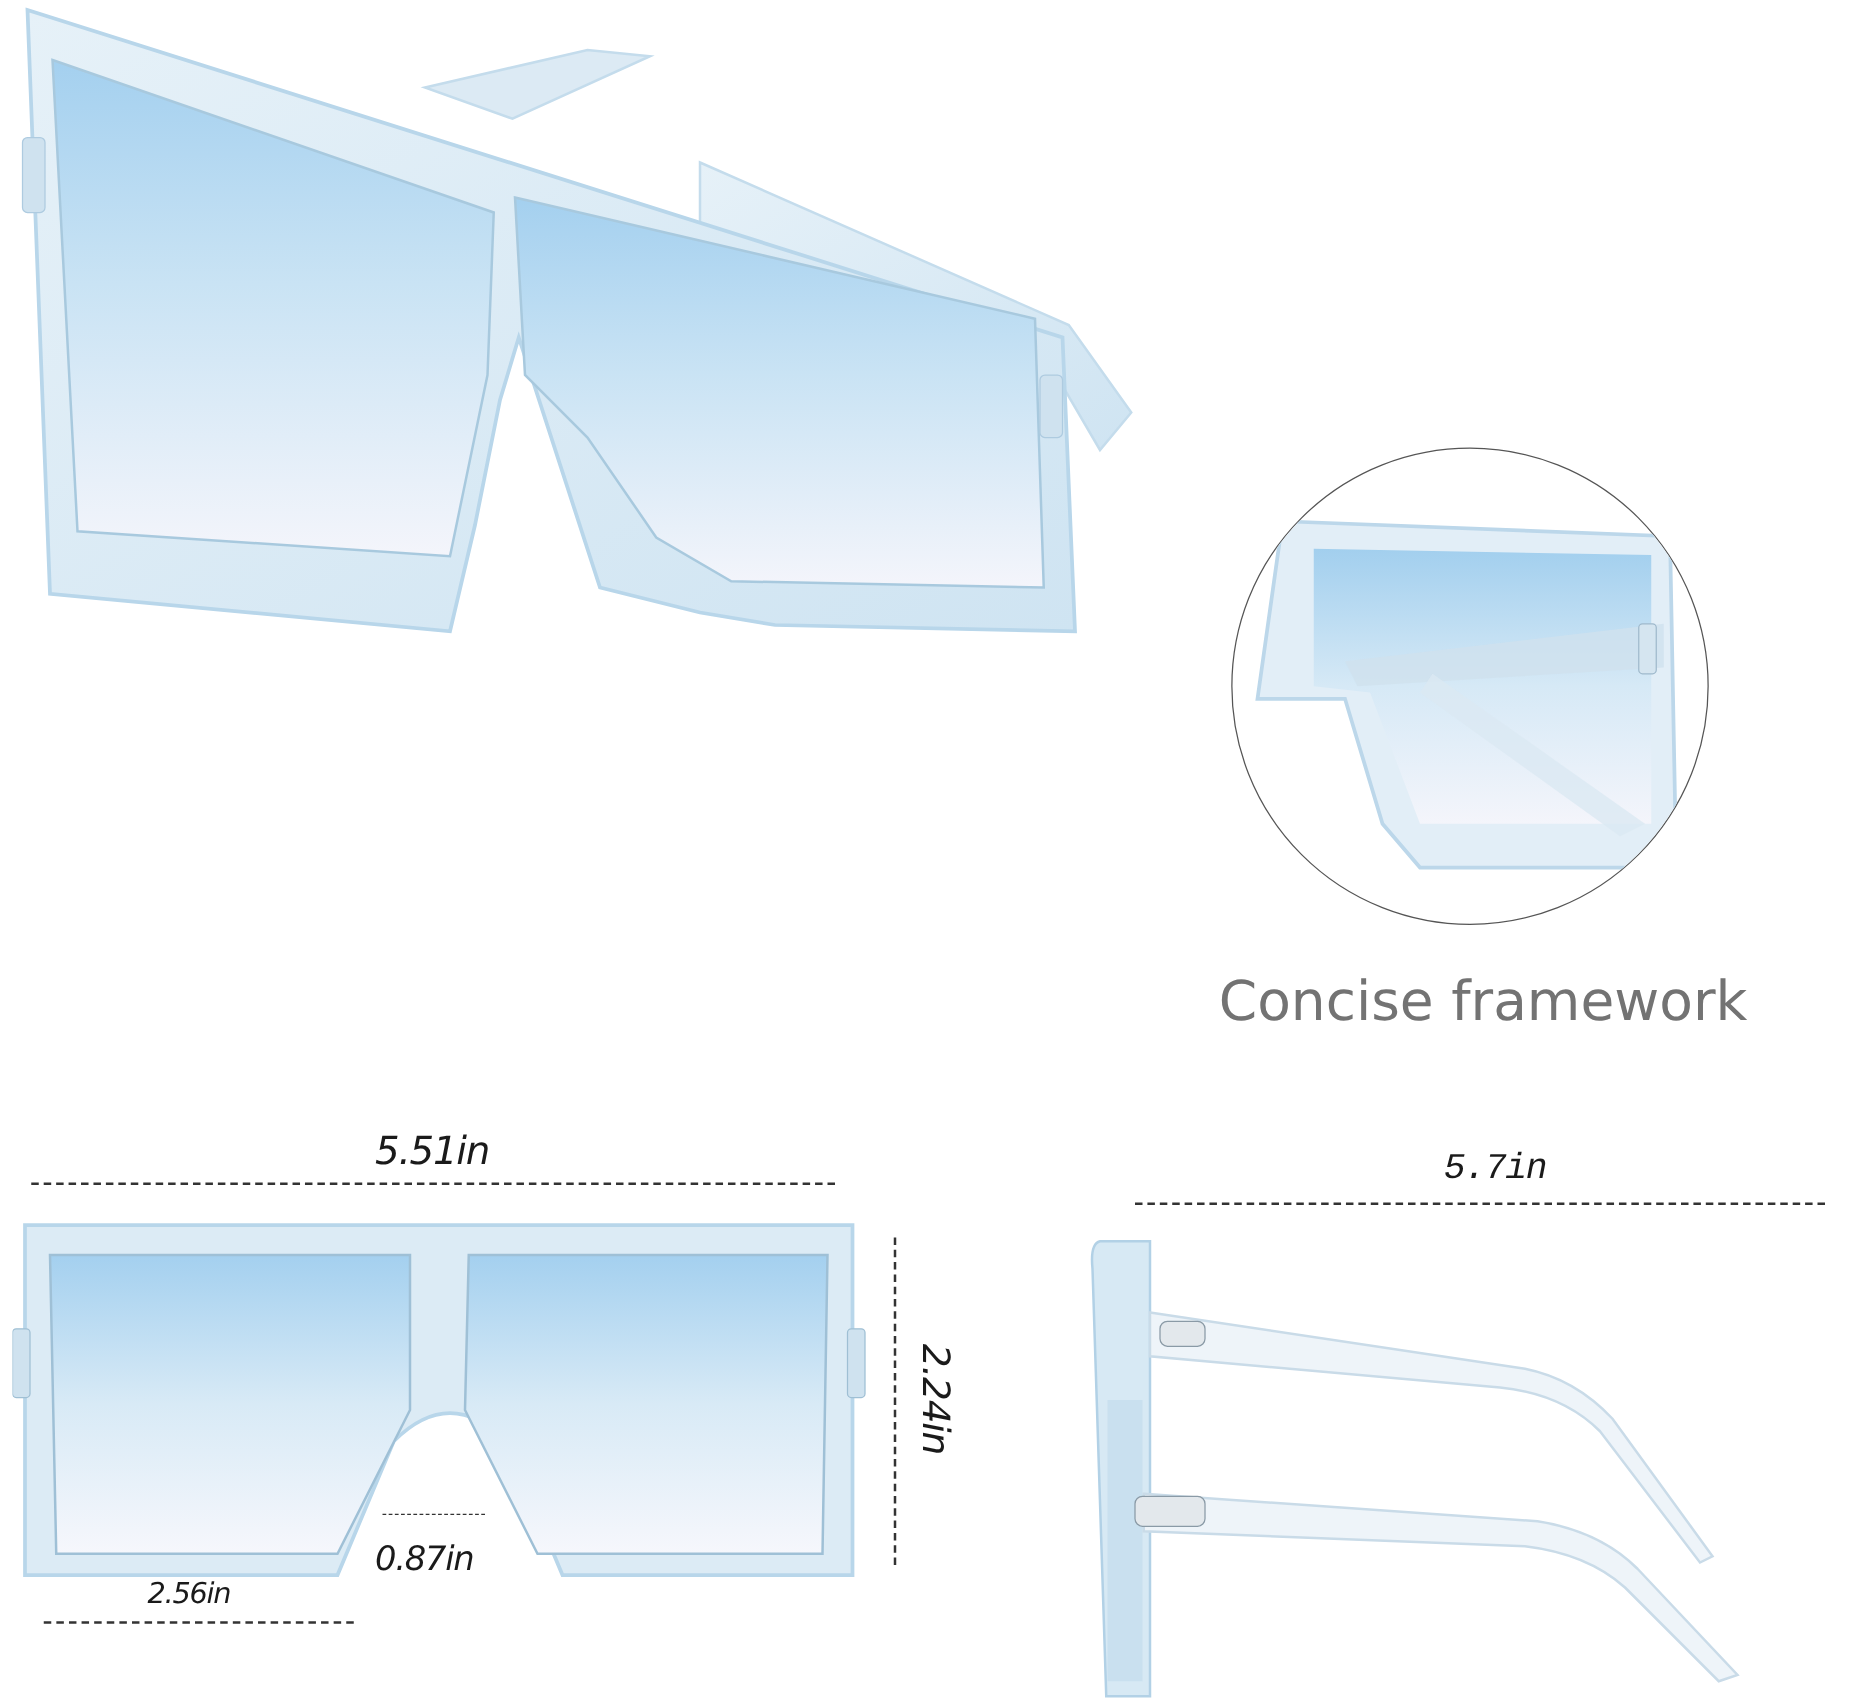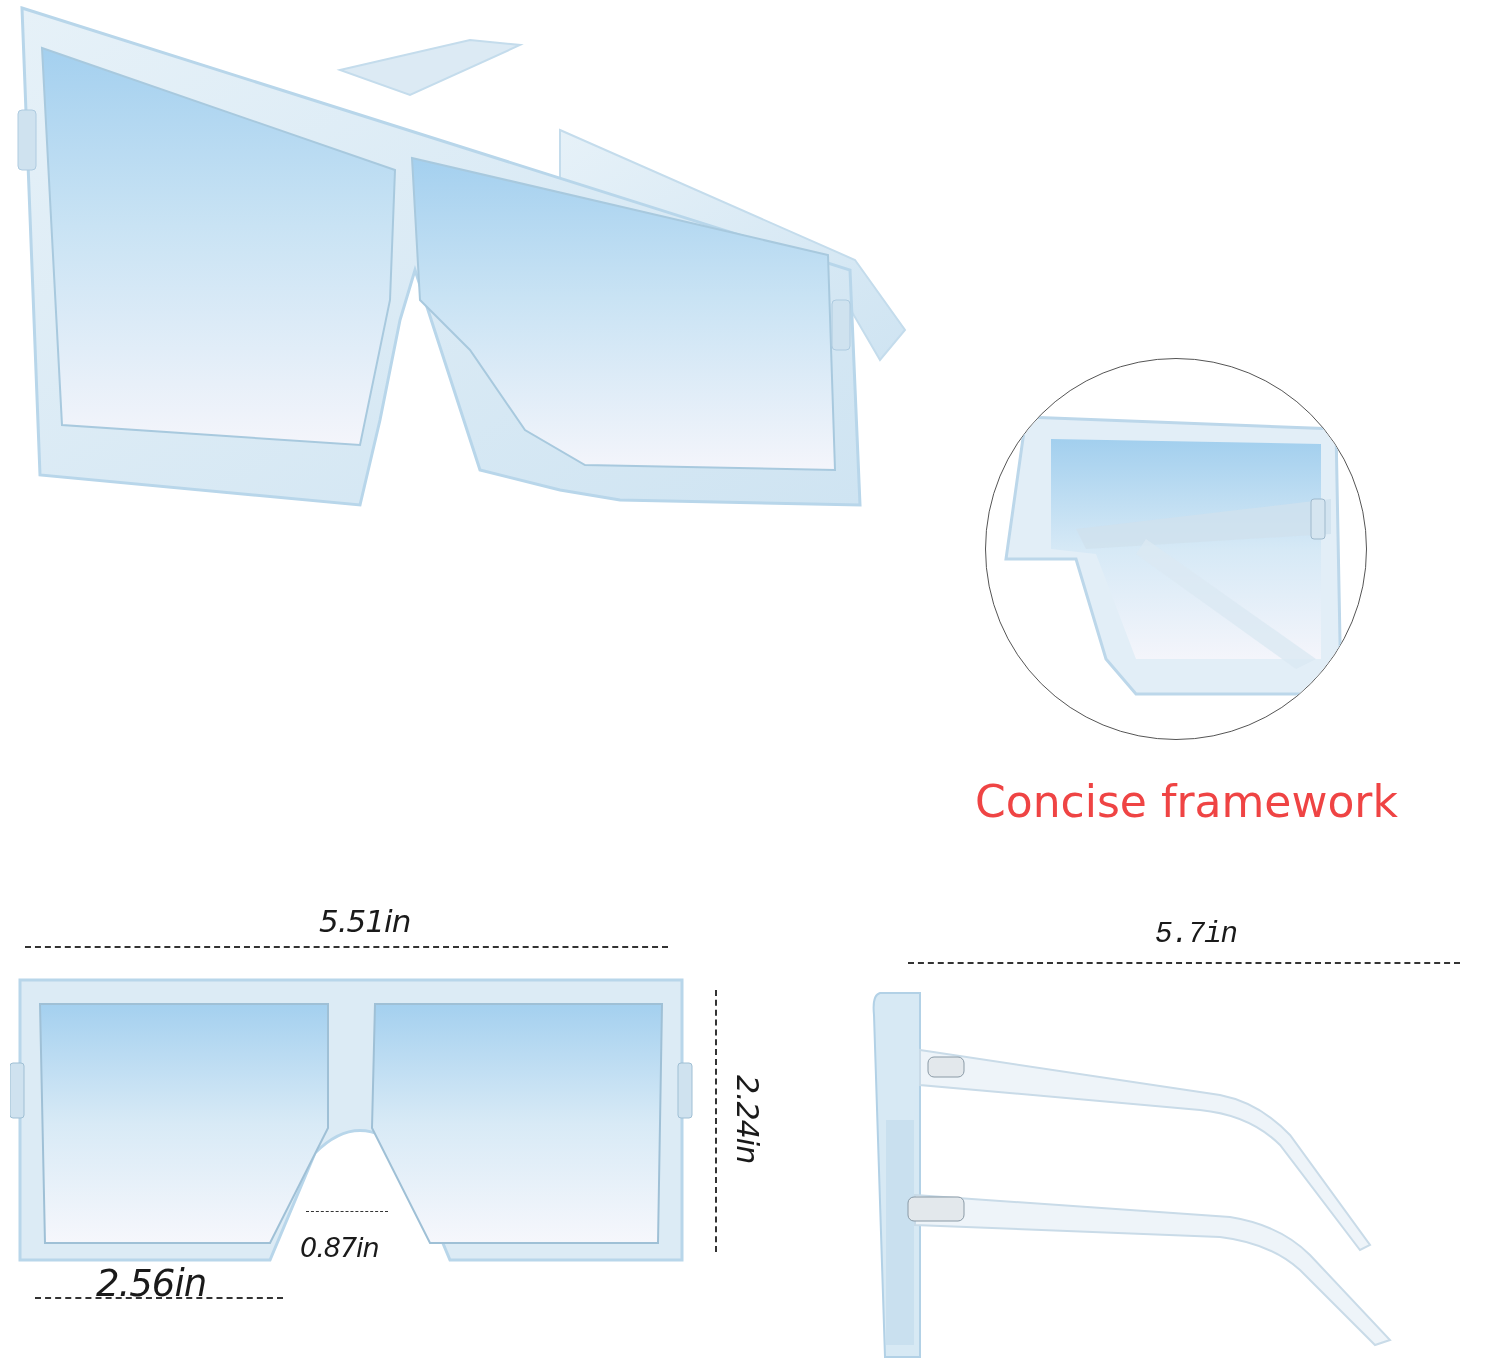--- a/index.html
+++ b/index.html
@@ -1,20 +1,20 @@
 <!DOCTYPE html>
 <html><head>
 <meta charset="utf-8">
 <style>
   html, body { margin:0; padding:0; background:#ffffff; }
   body { width:1500px; height:1362px; position:relative; overflow:hidden; font-family:"DejaVu Sans", sans-serif; }
   .abs { position:absolute; }
   svg { display:block; }
   .dim-label { position:absolute; font-family:"DejaVu Sans", sans-serif; font-style:italic; color:#1a1a1a; white-space:nowrap; letter-spacing:-1px; }
-  .caption { position:absolute; font-family:"DejaVu Sans", sans-serif; color:#ef4444; white-space:nowrap; }
+  .caption { position:absolute; font-family:"DejaVu Sans", sans-serif; color:#737373; white-space:nowrap; }
   .hline { position:absolute; height:0; border-top:2px dashed #333; }
   .vline { position:absolute; width:0; border-left:2px dashed #333; }
 </style>
 </head>
 <body>
 
 <div class="abs" style="left:0;top:0;width:960px;height:560px;">
   <svg width="960" height="560" viewBox="0 0 960 560">
     <defs>
       <linearGradient id="lensG" x1="0" y1="0" x2="0" y2="1">
@@ -54,21 +54,21 @@
     </defs>
     <path d="M40 58 L350 70 L355 335 L150 335 L120 300 L90 200 L20 200 Z" fill="#e2eef7" stroke="#bcd7ea" stroke-width="3"></path>
     <path d="M65 80 L335 85 L335 300 L150 300 L110 195 L65 190 Z" fill="url(#lensD)"></path>
     <path d="M90 170 L345 140 L345 175 L100 190 Z" fill="#cfe1ee" opacity="0.8"></path>
     <path d="M160 180 L330 300 L310 310 L150 195 Z" fill="#dbe8f2" opacity="0.8"></path>
     <rect x="325" y="140" width="14" height="40" rx="3" fill="#d5e5f0" stroke="#9fb9cc"></rect>
   </svg>
 </div>
 <div class="caption" style="left:975px;top:776px;font-size:44px;">Concise framework</div>
 
-<div class="dim-label" style="left:300px;top:903px;font-size:31px;margin-left:19px;">5.51in</div>
+<div class="dim-label" style="left:300px;top:903px;font-size:31px;">5.51in</div>
 <div class="hline" style="left:25px;top:946px;width:643px;"></div>
 
 <div class="abs" style="left:10px;top:968px;width:690px;height:310px;">
   <svg width="690" height="310" viewBox="0 0 690 310">
     <defs>
       <linearGradient id="lensF" x1="0" y1="0" x2="0" y2="1">
         <stop offset="0" stop-color="#a4d0ef"></stop>
         <stop offset="0.5" stop-color="#d8eaf6"></stop>
         <stop offset="1" stop-color="#f6f7fc"></stop>
       </linearGradient>
@@ -80,21 +80,21 @@
     <rect x="668" y="95" width="14" height="55" rx="3" fill="#cfe2ef" stroke="#9fbfd4"></rect>
   </svg>
 </div>
 
 <div class="vline" style="left:715px;top:990px;height:262px;"></div>
 <div class="dim-label" style="left:690px;top:1100px;font-size:30px;transform:rotate(90deg);transform-origin:left top;left:765px;top:1075px;">2.24in</div>
 
 <div class="dim-label" style="left:300px;top:1232px;font-size:27px;">0.87in</div>
 <div class="hline" style="left:306px;top:1211px;width:82px;border-top-width:1.5px;"></div>
 
-<div class="dim-label" style="left:96px;top:1262px;font-size:37px;">2.56in</div>
+<div class="dim-label" style="left:118px;top:1262px;font-size:23px;">2.56in</div>
 <div class="hline" style="left:35px;top:1297px;width:248px;"></div>
 
 <div class="dim-label" style="left:1155px;top:918px;font-size:29px;font-family:Liberation Mono, monospace;">5.7in</div>
 <div class="hline" style="left:908px;top:962px;width:552px;"></div>
 
 <div class="abs" style="left:860px;top:985px;width:640px;height:375px;">
   <svg width="640" height="375" viewBox="0 0 640 375">
 
     <path d="M20 8 Q12 10 14 30 L25 372 L60 372 L60 8 Z" fill="#d7e9f4" stroke="#b2d1e6" stroke-width="2"></path>
     <rect x="26" y="135" width="28" height="225" fill="#c3dcec" opacity="0.7"></rect>

